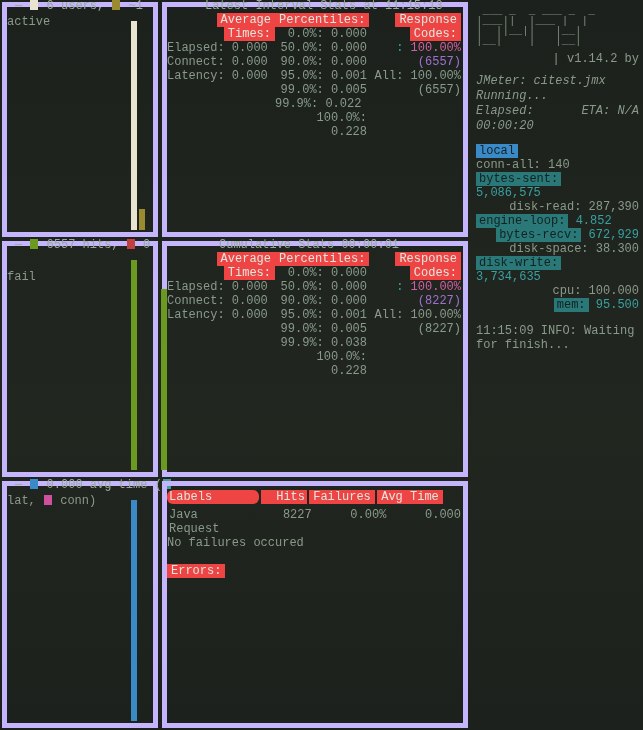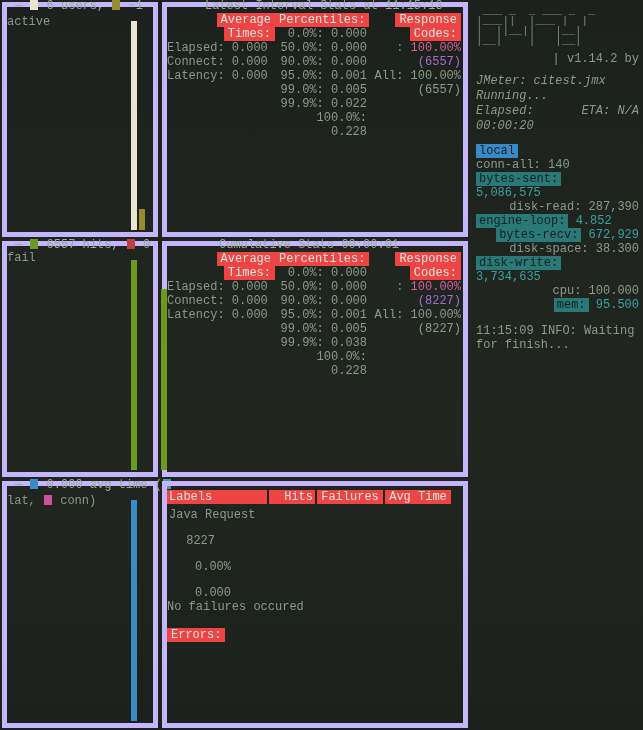--- a/index.html
+++ b/index.html
@@ -69,23 +69,23 @@
     grid-template-columns: 108px 96px 90px;
     gap: 0;
     font-size: 12px;
     line-height: 14px;
   }
   .rowlbl { color: #8a9a8a; }
   .pct-magenta { color: #d060a0; }
   .pct-violet { color: #a070d0; }
 
   .table-hdr { display: flex; gap: 2px; margin-bottom: 4px; }
-  .table-row { display: flex; gap: 12px; font-size: 12px; flex-direction: column; }
+  .table-row { display: flex; gap: 12px; font-size: 12px; }
   .cell { padding: 0 2px; }
-  .w-lbl { width: 100px; }
+  .w-lbl { width: 92px; border-radius: 6px; }
   .w-hits { width: 50px; text-align: right; }
   .w-fail { width: 66px; text-align: right; }
   .w-avg { width: 66px; text-align: right; }
   .logo-ascii {
     font-size: 11px;
     line-height: 10px;
     white-space: pre;
     color: #7a8a7a;
   }
   .meta { margin-top: 8px; font-size: 12px; line-height: 15px; font-style: italic; }
@@ -117,21 +117,21 @@
       </div>
     </div>
 
     <div class="panel p2">
       <div class="panel-title">
         ─ <span class="sq c-green"></span>
         <span>6557 hits, </span>
         <span class="sq c-red"></span>
         <span> 0</span>
       </div>
-      <div style="margin-top:5px">fail</div>
+      <div style="margin-top:24px">fail</div>
       <div class="bar-area">
         <div class="bar c-green" style="left:0;height:100%"></div>
       </div>
     </div>
 
     <div class="panel p3">
       <div class="panel-title">
         ─ <span class="sq c-blue"></span>
         <span>0.000 avg time (</span><span class="sq c-teal"></span>
       </div>
@@ -171,21 +171,21 @@
 
           <div class="rowlbl">Latency: 0.000</div>
           <div class="rowlbl" style="text-align:right;padding-right:4px">95.0%: 0.001</div>
           <div class="rowlbl" style="text-align:right">All: 100.00%</div>
 
           <div></div>
           <div class="rowlbl" style="text-align:right;padding-right:4px">99.0%: 0.005</div>
           <div class="rowlbl" style="text-align:right">(6557)</div>
 
           <div></div>
-          <div class="rowlbl" style="text-align:right;padding-right:4px">99.9%: 0.022</div>
+          <div class="rowlbl" style="padding-right:4px">99.9%: 0.022</div>
           <div></div>
 
           <div></div>
           <div class="rowlbl" style="text-align:right;padding-right:4px">100.0%: 0.228</div>
           <div></div>
         </div>
       </div>
     </div>
 
     <div class="panel p2">

